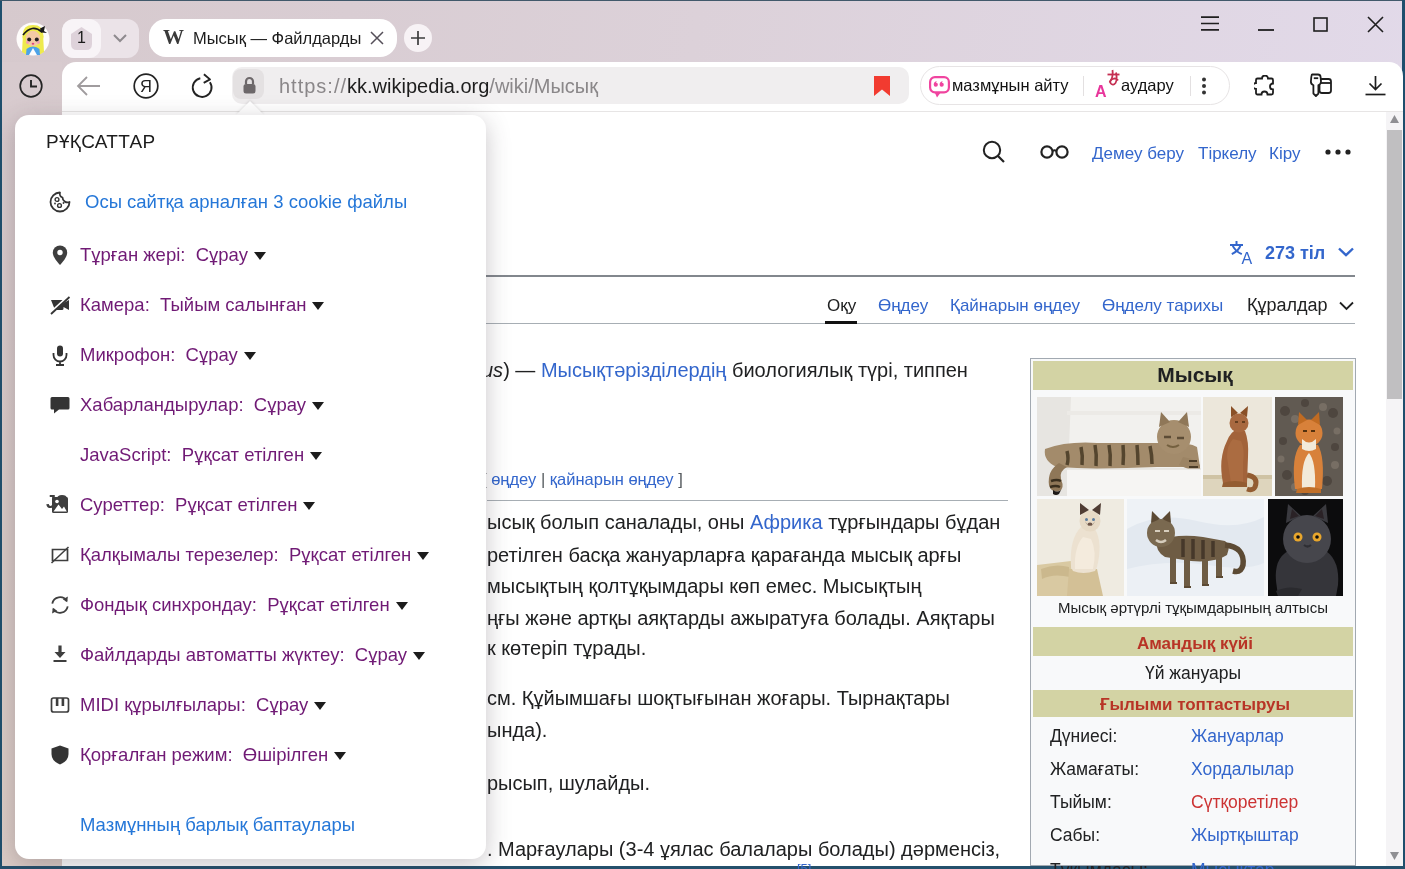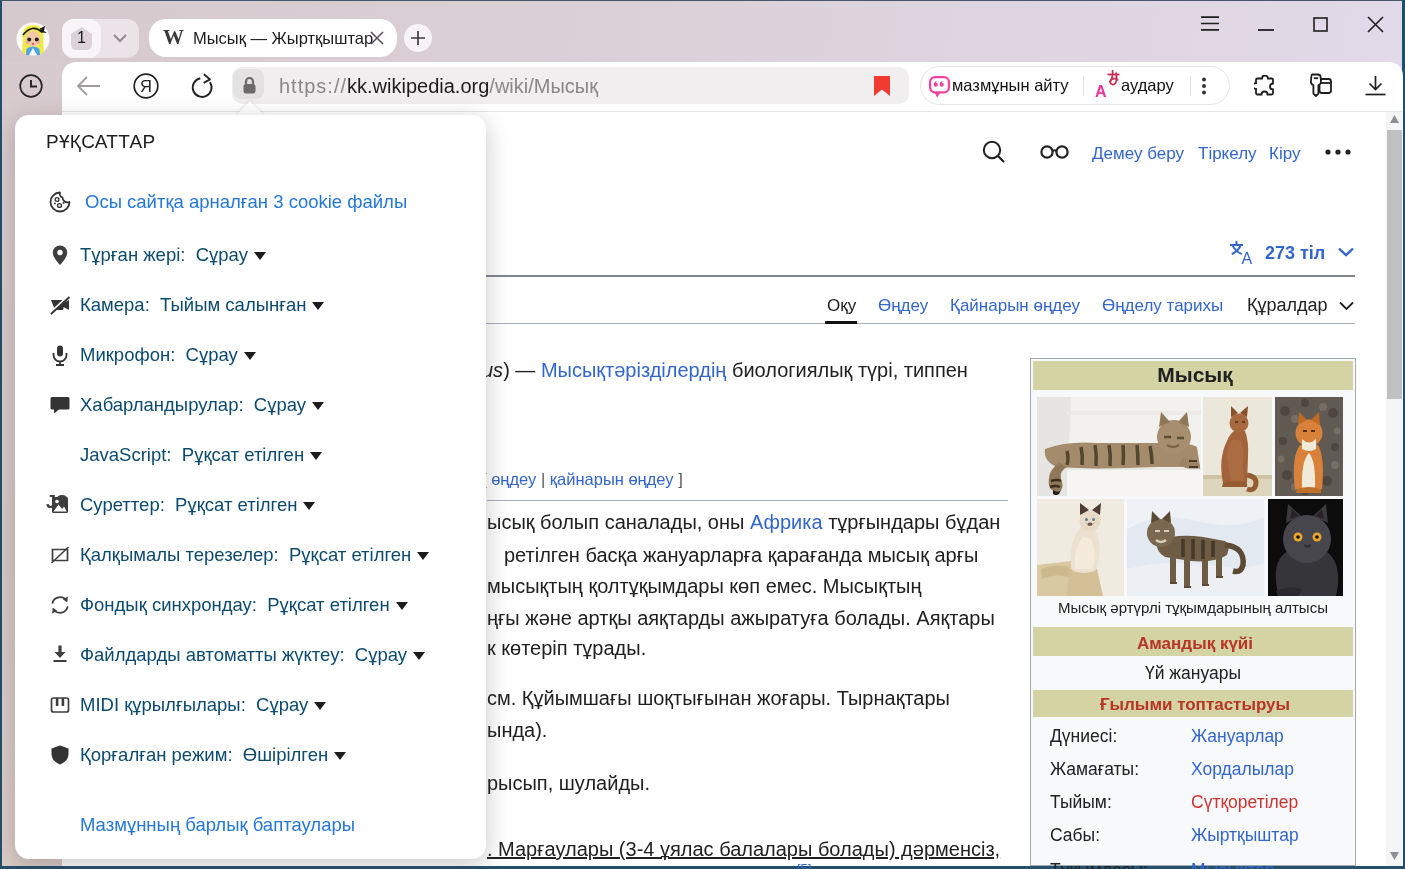--- a/index.html
+++ b/index.html
@@ -55,21 +55,21 @@
   #ibox{left:1030px;top:358px;width:326px;height:508px;background:#f8f9fa;border:1px solid #a2a9b1;box-sizing:border-box;}
   .iband{left:1033px;width:320px;height:29px;background:#d3d3a4;}
   .ibandtxt{width:324px;text-align:center;font-weight:bold;}
   #ibhead{top:361px;}
   #ibrows{font-size:17.5px;color:#202122;}
   
   #panel{left:15px;top:115px;width:471px;height:744px;background:#fff;border-radius:14px;
          box-shadow:0 6px 24px rgba(60,50,60,.28);}
   #caret{left:236px;top:101px;width:0;height:0;border-left:14px solid transparent;border-right:14px solid transparent;border-bottom:14px solid #fff;filter:drop-shadow(0 -1px 1px rgba(0,0,0,.10));}
   #ptitle{left:46px;top:131px;font-size:19px;color:#1c1c1c;letter-spacing:.3px;}
-  .prow{left:80px;font-size:18.5px;color:#0c4a6e;white-space:pre;}
+  .prow{left:80px;font-size:18.5px;color:#701a75;white-space:pre;}
   .plink{color:#2577d8;}
   .picon{left:49px;width:22px;height:22px;}
   .caret-d{display:inline-block;width:0;height:0;border-left:6.5px solid transparent;border-right:6.5px solid transparent;border-top:8px solid #1c1c1c;margin-left:6px;vertical-align:middle;margin-bottom:1px;}
 </style>
 </head>
 <body>
 
 <div class="abs" style="left:0;top:62px;width:62px;height:804px;background:linear-gradient(#d8cbcf,#d7c9c6 60%,#dbccc6);"></div>
 <div class="abs" id="page"></div>
 <div class="abs" id="bL"></div>
@@ -81,21 +81,21 @@
 <div class="abs" id="tab1"></div>
 <svg class="abs" id="penta" viewBox="0 0 21 23">
     <path d="M10.5 0 L21 7 V17 Q21 23 15 23 H6 Q0 23 0 17 V7 Z" fill="#ded2da"></path>
   </svg>
 <div class="abs" id="num1">1</div>
 <svg class="abs" style="left:113px;top:34px" width="14" height="9">
     <path d="M1 1 L7 7 L13 1" stroke="#8e8a8e" stroke-width="2" fill="none"></path>
   </svg>
 <div class="abs" id="tab"></div>
 <div class="abs" id="tabW">W</div>
-<div class="abs" id="tabTitle">Мысық — Жыртқыштар</div>
+<div class="abs" id="tabTitle">Мысық — Файлдарды</div>
 <svg class="abs" style="left:370px;top:31px" width="14" height="14">
     <path d="M1 1 L13 13 M13 1 L1 13" stroke="#554f59" stroke-width="1.5" fill="none"></path>
   </svg>
 <div class="abs" id="plusbtn"></div>
 <svg class="abs" style="left:410px;top:30px" width="16" height="16">
     <path d="M8 1 V15 M1 8 H15" stroke="#3c3c3c" stroke-width="1.7" fill="none"></path>
   </svg>
 
 <svg class="abs" style="left:16px;top:22px" width="34" height="34" viewBox="0 0 34 34">
   <circle cx="17" cy="17" r="16.5" fill="#fefcfb"></circle>
@@ -239,28 +239,28 @@
 <svg class="abs" style="left:1339px;top:301px" width="15" height="10">
     <path d="M1 1.5 L7.5 8 L14 1.5" stroke="#202122" stroke-width="1.8" fill="none"></path>
   </svg>
 <div class="abs" id="hline2"></div>
 <div class="abs" id="okuline"></div>
 
 <div class="abs body20" style="left:482px;top:359px;"><i>us</i>) — <span class="wlink">Мысықтәрізділердің</span> биологиялық түрі, типпен</div>
 <div class="abs" id="editsec">[ <span class="wlink">өңдеу</span> | <span class="wlink">қайнарын өңдеу</span> ]</div>
 <div class="abs" id="hrule"></div>
 <div class="abs body20" style="left:487px;top:511px;">ысық болып саналады, оны <span class="wlink">Африка</span> тұрғындары бұдан</div>
-<div class="abs body20" style="left:487px;top:544px;margin-left:17px;">ретілген басқа жануарларға қарағанда мысық арғы</div>
+<div class="abs body20" style="left:487px;top:544px;">ретілген басқа жануарларға қарағанда мысық арғы</div>
 <div class="abs body20" style="left:487px;top:575px;">мысықтың қолтұқымдары көп емес. Мысықтың</div>
 <div class="abs body20" style="left:487px;top:607px;">ңғы және артқы аяқтарды ажыратуға болады. Аяқтары</div>
 <div class="abs body20" style="left:487px;top:637px;">к көтеріп тұрады.</div>
 <div class="abs body20" style="left:487px;top:687px;">см. Құйымшағы шоқтығынан жоғары. Тырнақтары</div>
 <div class="abs body20" style="left:487px;top:719px;">ында).</div>
 <div class="abs body20" style="left:487px;top:772px;">рысып, шулайды.</div>
-<div class="abs body20" style="left:487px;top:838px;text-decoration:underline;">. Марғаулары (3-4 ұялас балалары болады) дәрменсіз,</div>
+<div class="abs body20" style="left:487px;top:838px;">. Марғаулары (3-4 ұялас балалары болады) дәрменсіз,</div>
 
 <div class="abs" id="ibox"></div>
 <div class="abs iband" id="ibhead"></div>
 <div class="abs ibandtxt" style="left:1033px;top:363px;font-size:21px;color:#202122;">Мысық</div>
 
 <svg class="abs" style="left:1037px;top:397px" width="164" height="99" viewBox="0 0 164 99">
   <rect width="164" height="99" fill="#f2f1ee"></rect>
   <path d="M0 0 H34 L30 99 H0 Z" fill="#e7e5e1"></path>
   <rect x="30" y="14" width="134" height="4" fill="#eceae6"></rect>
   <path d="M8 52 Q30 44 60 46 L120 46 Q150 44 160 50 L163 70 H120 L60 72 L20 70 Q6 64 8 52 Z" fill="#a38b6b"></path>

